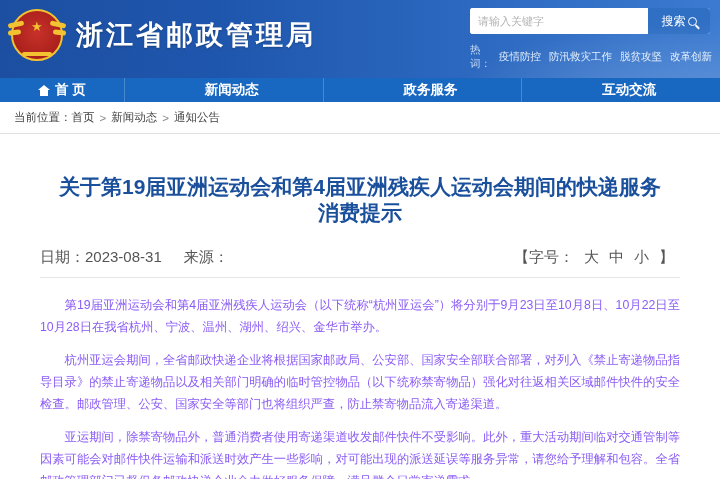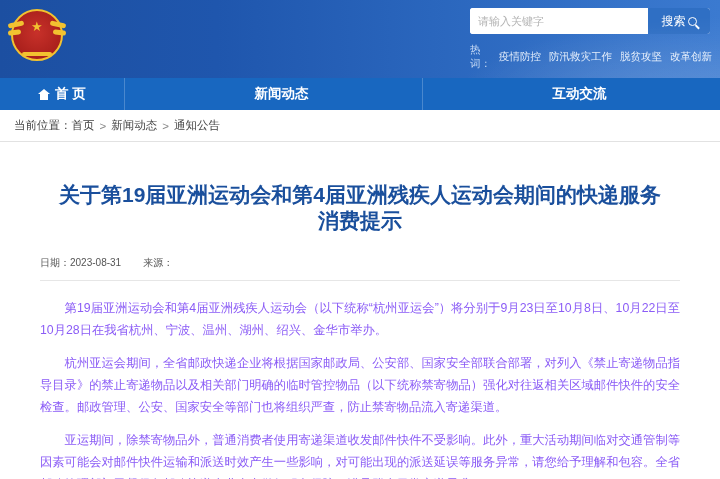--- a/index.html
+++ b/index.html
@@ -108,21 +108,21 @@
   }
   .hot-row {
     margin-top: 9px;
     display: flex; align-items: center; flex-wrap: nowrap;
     color: #dbe7f8; font-size: 10.5px; gap: 8px;
   }
   .hot-row .hot-label { color: #c9dcf5; }
   .hot-row a { color: #e3edfb; text-decoration: none; white-space: nowrap; }
   
   .nav {
-    height: 32px;
+    height: 24px;
     background: #1867c0;
     display: flex;
     align-items: stretch;
     gap: 16px;
   }
   .nav-item {
     flex: 1;
     display: flex; align-items: center; justify-content: center;
     gap: 5px;
     color: #ffffff; font-size: 13.5px;
@@ -158,21 +158,21 @@
   .article { padding: 26px 40px 0 40px; }
   .art-title {
     text-align: center;
     font-size: 21px; font-weight: bold; color: #1a4f9c;
     line-height: 26px;
     padding: 14px 10px 0 10px;
   }
   .art-meta {
     margin-top: 22px;
     display: flex; align-items: center;
-    font-size: 10px; color: #555;
+    font-size: 15px; color: #555;
     padding-bottom: 10px;
     border-bottom: 1px solid #e6e6e6;
     position: relative;
   }
   .art-meta .date { margin-right: 22px; }
   .art-meta .fontsize {
     position: absolute; right: 6px; top: 0;
     display: flex; align-items: center; gap: 10px; color: #555;
   }
   .art-meta .fontsize .fs { cursor: pointer; }
@@ -195,20 +195,21 @@
       <div class="wings">
           <span></span>
           <span></span>
           <span></span>
           <span></span>
         </div>
       <div class="star">★</div>
       <div class="bar"></div>
     </div>
     <div class="title-block">
+      <div class="title-cn">浙江省邮政管理局</div>
     </div>
   </div>
 
   <div class="header-right">
     <div class="search-box">
       <input type="text" placeholder="请输入关键字" style="">
       <button class="search-btn">
         <span>搜索</span>
         <span class="mag"></span>
       </button>
@@ -226,39 +227,49 @@
 
 <div class="nav">
   <div class="nav-item home">
     <span class="home-icon"></span>
     <span>首 页</span>
   </div>
   <div class="nav-item">
     <span>新闻动态</span>
   </div>
   <div class="nav-item">
+    <span>政务服务</span>
+  </div>
+  <div class="nav-item">
     <span>互动交流</span>
   </div>
 </div>
 
 <div class="breadcrumb">
   <span>当前位置：</span>
   <a href="#">首页</a>
   <span class="sep">&gt;</span>
   <a href="#">新闻动态</a>
   <span class="sep">&gt;</span>
   <a href="#">通知公告</a>
 </div>
 
 <div class="article">
   <div class="art-title">关于第19届亚洲运动会和第4届亚洲残疾人运动会期间的快递服务消费提示</div>
 
   <div class="art-meta">
     <span class="date">日期：2023-08-31</span>
     <span>来源：</span>
+    <span class="fontsize">
+      <span>【字号：</span>
+      <span class="fs">大</span>
+      <span class="fs">中</span>
+      <span class="fs">小</span>
+      <span>】</span>
+    </span>
   </div>
 
   <div class="art-body">
     <p>第19届亚洲运动会和第4届亚洲残疾人运动会（以下统称“杭州亚运会”）将分别于9月23日至10月8日、10月22日至10月28日在我省杭州、宁波、温州、湖州、绍兴、金华市举办。</p>
     <p>杭州亚运会期间，全省邮政快递企业将根据国家邮政局、公安部、国家安全部联合部署，对列入《禁止寄递物品指导目录》的禁止寄递物品以及相关部门明确的临时管控物品（以下统称禁寄物品）强化对往返相关区域邮件快件的安全检查。邮政管理、公安、国家安全等部门也将组织严查，防止禁寄物品流入寄递渠道。</p>
     <p>亚运期间，除禁寄物品外，普通消费者使用寄递渠道收发邮件快件不受影响。此外，重大活动期间临对交通管制等因素可能会对邮件快件运输和派送时效产生一些影响，对可能出现的派送延误等服务异常，请您给予理解和包容。全省邮政管理部门已督促各邮政快递企业全力做好服务保障，满足群众日常寄递需求。</p>
 
   </div>
 </div>
 

